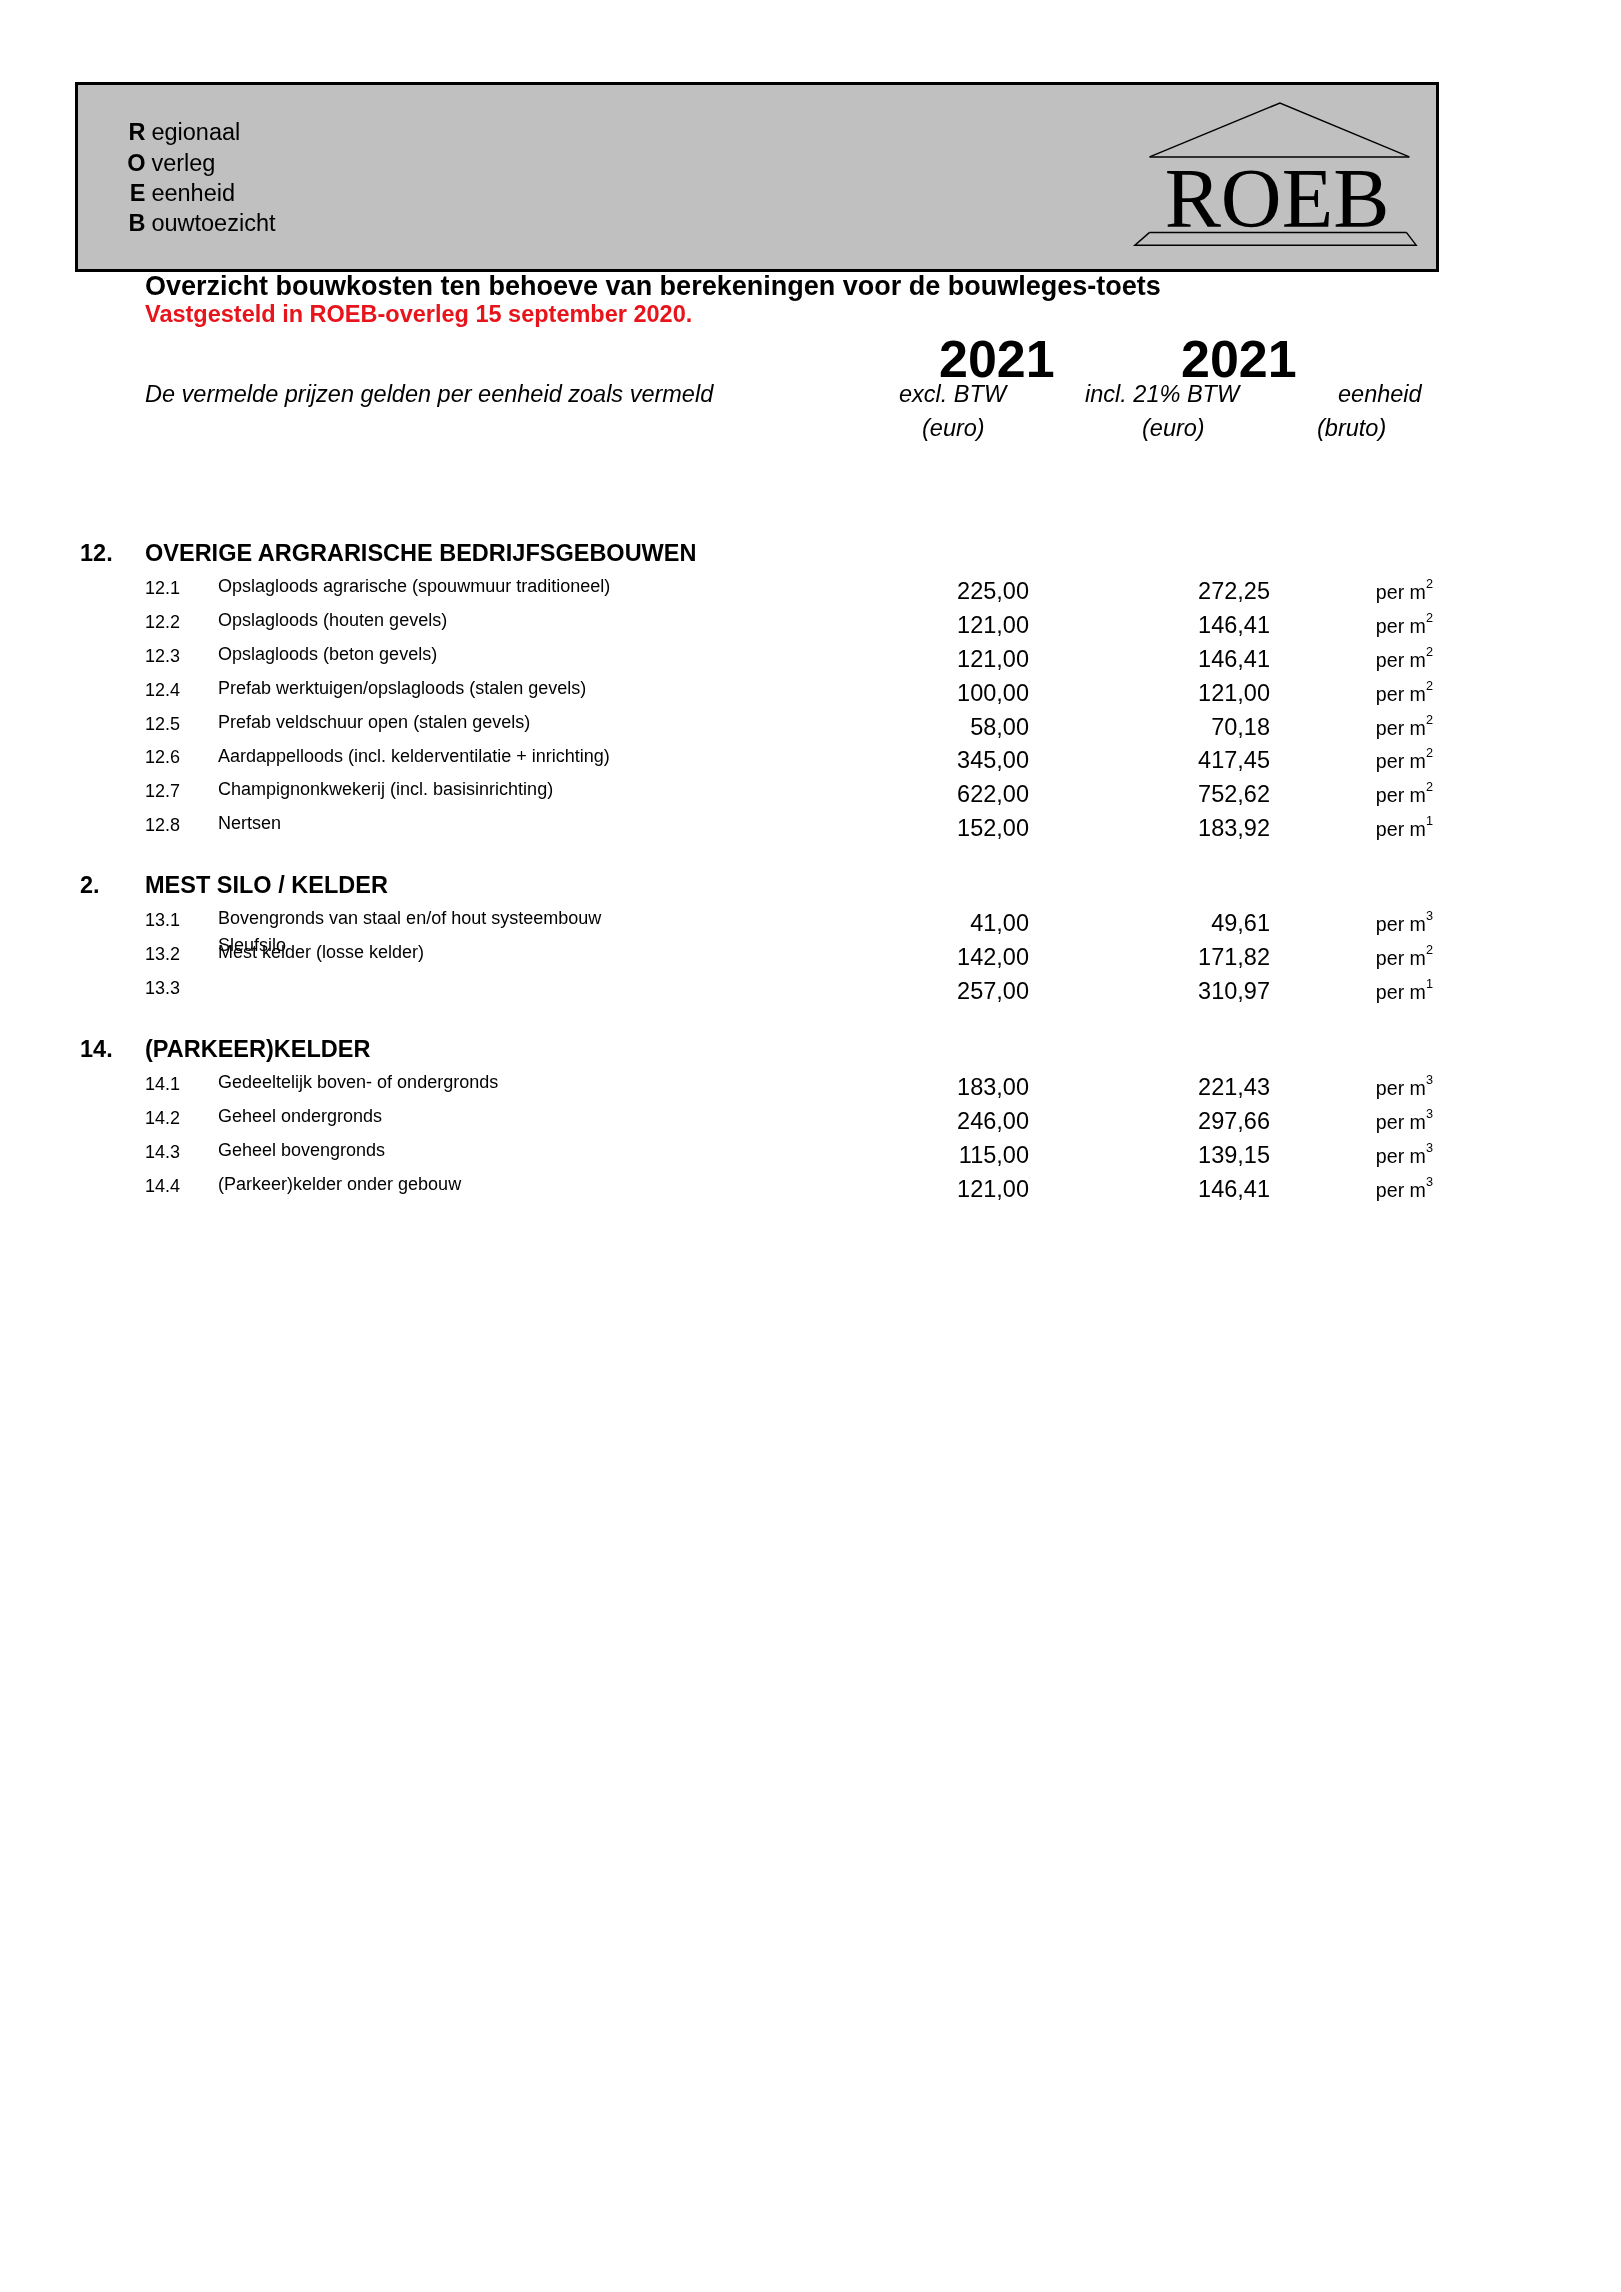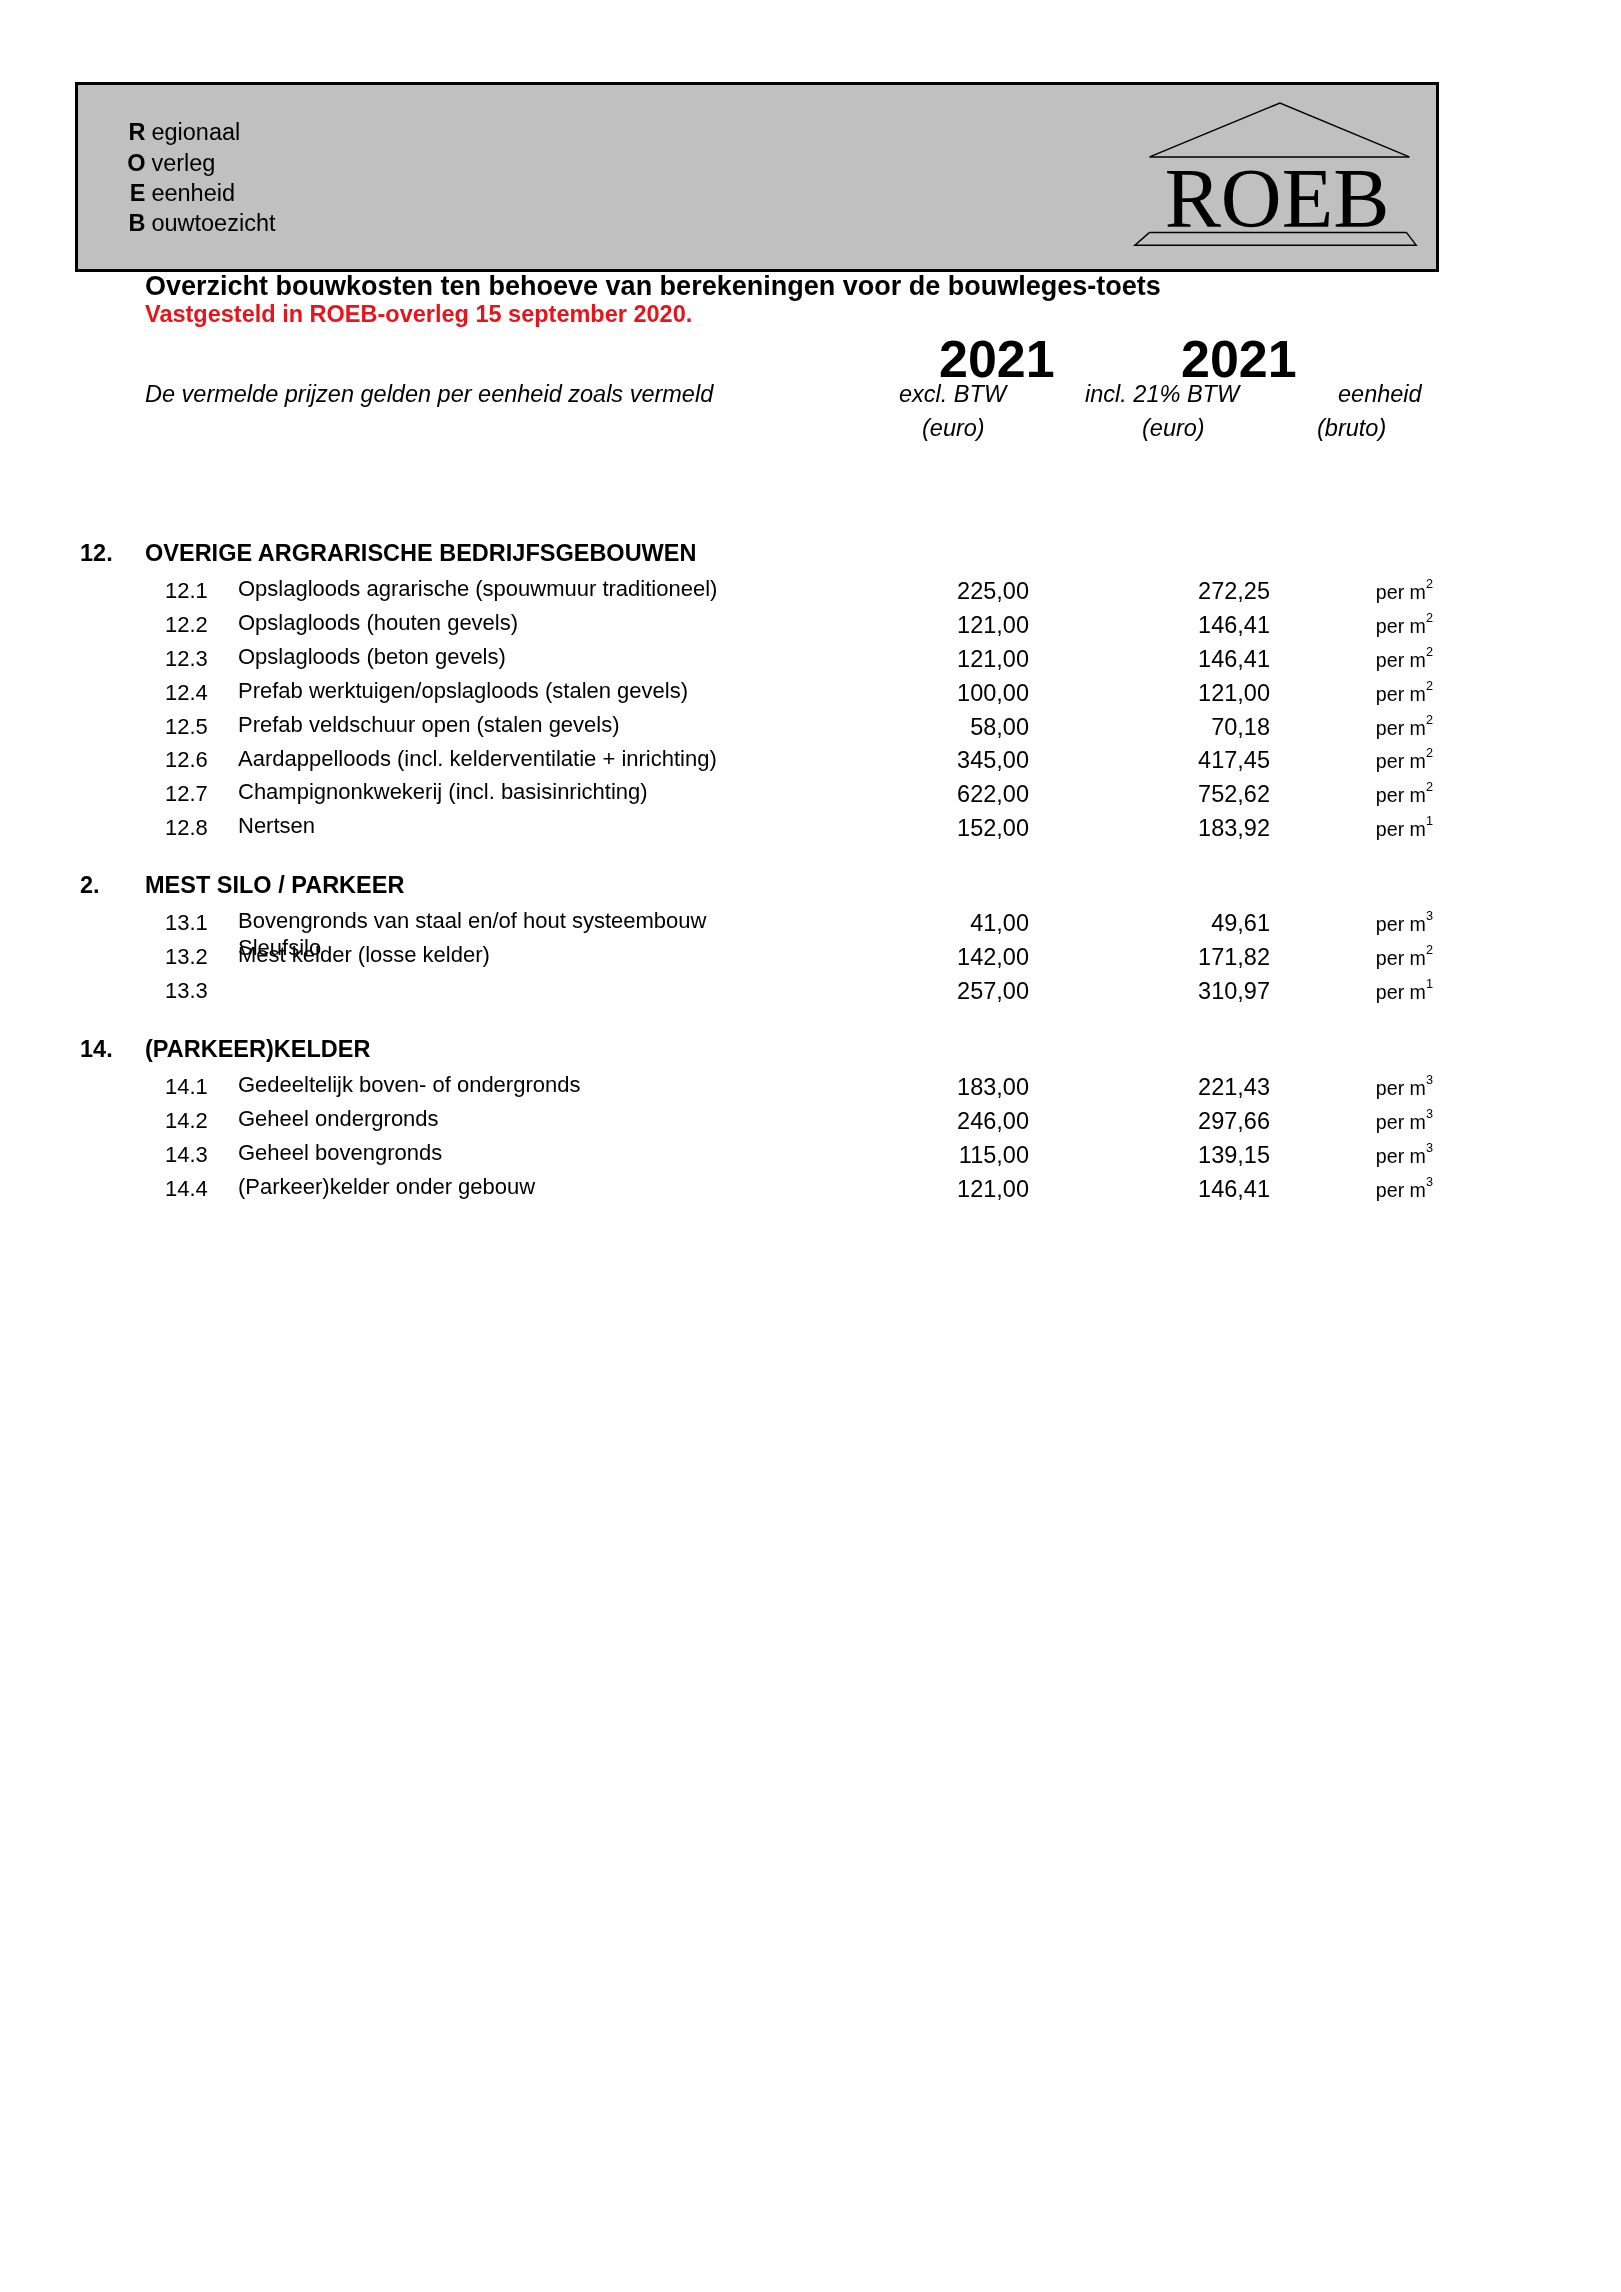--- a/index.html
+++ b/index.html
@@ -8,21 +8,21 @@
   #header-box { position:absolute; left:75px; top:82px; width:1358px; height:184px; background:#c0c0c0; border:3.9px solid #000; box-sizing:content-box; }
   .acro { position:absolute; left:41px; font-size:23.5px; line-height:30px; }
   .acro b { display:inline-block; width:26.5px; text-align:right; margin-right:5.9px; font-weight:bold; }
   #logo { position:absolute; right:11.8px; top:9.8px; width:294px; height:167px; }
   .title { left:145px; top:271px; font-size:27px; font-weight:bold; }
   .subtitle { left:145px; top:301px; font-size:23.5px; font-weight:bold; color:#e8141b; }
   .year { font-size:52px; font-weight:bold; top:329px; }
   .hdr { font-size:23.5px; font-style:italic; }
   .sec { font-size:23.5px; font-weight:bold; }
   .num { font-size:23.5px; text-align:right; width:157px; }
-  .lbl { font-size:22px;margin-left:20px; }
+  .lbl { font-size:18px; }
   .unit { font-size:19.6px; text-align:right; width:98px; }
   .unit sup { font-size:12.7px; position:relative; top:-2.9px; }
 </style>
 </head>
 <body>
 
 <div id="header-box">
   <div class="acro" style="top:32px"><b>R</b><span>egionaal</span></div>
   <div class="acro" style="top:63px"><b>O</b><span>verleg</span></div>
   <div class="acro" style="top:93px"><b>E</b><span>eenheid</span></div>
@@ -103,21 +103,21 @@
       <div class="abs unit" style="left: 1335px; top: 783px;"><span>per m</span><sup>2</sup></div>
     </div>
     <div>
       <div class="abs lbl" style="left: 145px; top: 815px;">12.8</div>
       <div class="abs lbl" style="left: 218px; top: 813px;">Nertsen</div>
       <div class="abs num" style="left: 872px; top: 815px;">152,00</div>
       <div class="abs num" style="left: 1113px; top: 815px;">183,92</div>
       <div class="abs unit" style="left: 1335px; top: 817px;"><span>per m</span><sup>1</sup></div>
     </div>
     <div class="abs sec" style="left: 80px; top: 872px;">2.</div>
-    <div class="abs sec" style="left: 145px; top: 872px;">MEST SILO / PARKEER</div>
+    <div class="abs sec" style="left: 145px; top: 872px;">MEST SILO / KELDER</div>
     <div>
       <div class="abs lbl" style="left: 145px; top: 910px;">13.1</div>
       <div class="abs lbl" style="left: 218px; top: 908px;">Bovengronds van staal en/of hout systeembouw</div>
       <div class="abs num" style="left: 872px; top: 910px;">41,00</div>
       <div class="abs num" style="left: 1113px; top: 910px;">49,61</div>
       <div class="abs unit" style="left: 1335px; top: 912px;"><span>per m</span><sup>3</sup></div>
     </div>
     <div>
       <div class="abs lbl" style="left: 145px; top: 944px;">13.2</div>
       <div class="abs lbl" style="left: 218px; top: 942px;">Mest kelder (losse kelder)</div>

